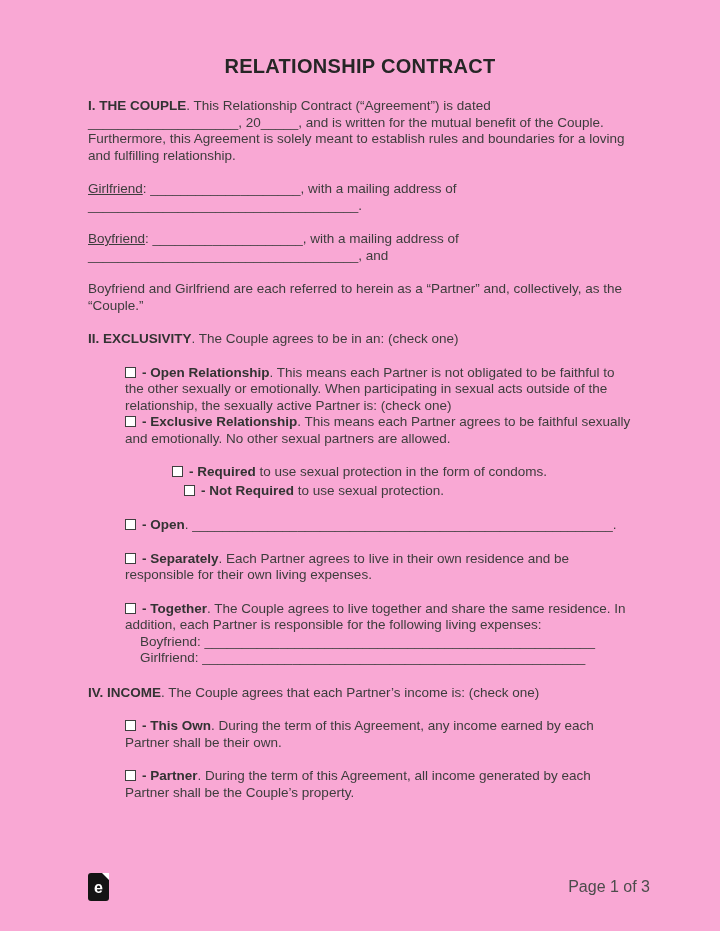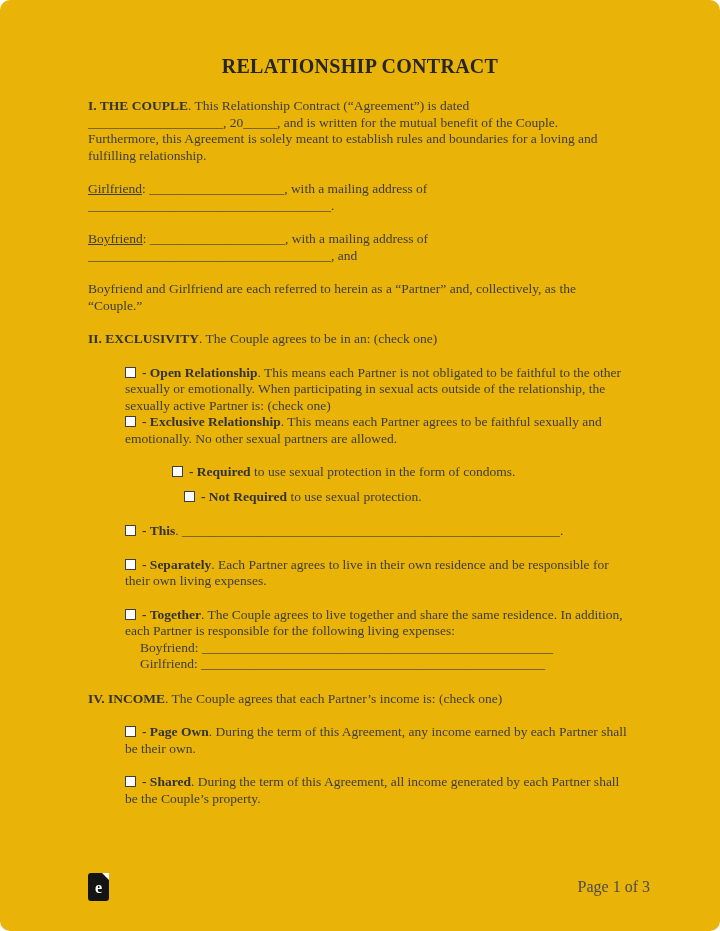--- a/index.html
+++ b/index.html
@@ -1,30 +1,30 @@
 <!DOCTYPE html>
 <html><head>
 <meta charset="utf-8">
 <style>
   html,body{margin:0;padding:0;background:#ffffff;}
   .page{
     width:720px;height:931px;box-sizing:border-box;position:relative;
-    padding:54px 88px 0 88px;background:#eab308;overflow:hidden;
-    font-family:Liberation Serif, serif;
-    font-size:13.5px;line-height:16.5px;color:#3d3d3d;border-radius:10px;
+    padding:54px 88px 0 88px;background:#f9a8d4;overflow:hidden;
+    font-family:Liberation Sans, sans-serif;
+    font-size:13.5px;line-height:16.5px;color:#3d3d3d;
   }
   h1{
     font-size:20px;line-height:24px;font-weight:700;text-align:center;
     color:#262626;margin:0 0 20px 0;letter-spacing:0.3px;
   }
   p{margin:0 0 17px 0;}
   .ind1{margin-left:37px;}
   .ind2{margin-left:52px;}
   .mb0{margin-bottom:0;}
-  .sub{margin:2px 0 8px 84px;}
+  .sub{margin:2px 0 2px 84px;}
   .sub-last{margin:2px 0 18px 84px;padding-left:12px;}
   b{font-weight:700;color:#333333;}
   .ul{text-decoration:underline;}
   .cb{
     display:inline-block;width:9px;height:9px;border:1.5px solid #3f3f3f;
     margin-right:6px;vertical-align:-1px;background:#ffffff;
   }
   .footer{
     position:absolute;left:88px;right:70px;bottom:30px;
     display:flex;justify-content:space-between;align-items:center;
@@ -58,36 +58,36 @@
   <p><b>II. EXCLUSIVITY</b><span>. The Couple agrees to be in an: (check one)</span></p>
 
   <p class="ind1 mb0"><span class="cb"></span><b>- Open Relationship</b><span>. This means each Partner is not obligated to be faithful to the other sexually or emotionally. When participating in sexual acts outside of the relationship, the sexually active Partner is: (check one)</span></p>
 
   <p class="ind1"><span class="cb"></span><b>- Exclusive Relationship</b><span>. This means each Partner agrees to be faithful sexually and emotionally. No other sexual partners are allowed.</span></p>
 
   <p class="sub"><span class="cb"></span><b>- Required</b><span> to use sexual protection in the form of condoms.</span></p>
 
   <p class="sub-last"><span class="cb"></span><b>- Not Required</b><span> to use sexual protection.</span></p>
 
-  <p class="ind1"><span class="cb"></span><b>- This</b><span>. </span><span>________________________________________________________</span><span>.</span></p>
+  <p class="ind1"><span class="cb"></span><b>- Open</b><span>. </span><span>________________________________________________________</span><span>.</span></p>
 
 
   <p class="ind1"><span class="cb"></span><b>- Separately</b><span>. Each Partner agrees to live in their own residence and be responsible for their own living expenses.</span></p>
 
   <p class="ind1 mb0"><span class="cb"></span><b>- Together</b><span>. The Couple agrees to live together and share the same residence. In addition, each Partner is responsible for the following living expenses:</span></p>
 
   <p class="ind2 mb0"><span>Boyfriend: </span><span>____________________________________________________</span></p>
 
   <p class="ind2" style="margin-bottom:18px;"><span>Girlfriend: </span><span>___________________________________________________</span></p>
 
   <p><b>IV. INCOME</b><span>. The Couple agrees that each Partner’s income is: (check one)</span></p>
 
-  <p class="ind1"><span class="cb"></span><b>- Page Own</b><span>. During the term of this Agreement, any income earned by each Partner shall be their own.</span></p>
+  <p class="ind1"><span class="cb"></span><b>- This Own</b><span>. During the term of this Agreement, any income earned by each Partner shall be their own.</span></p>
 
-  <p class="ind1 mb0"><span class="cb"></span><b>- Shared</b><span>. During the term of this Agreement, all income generated by each Partner shall be the Couple’s property.</span></p>
+  <p class="ind1 mb0"><span class="cb"></span><b>- Partner</b><span>. During the term of this Agreement, all income generated by each Partner shall be the Couple’s property.</span></p>
 
   <div class="footer">
     <div class="logo">
         <span class="fold"></span>
         <span class="letter">e</span>
       </div>
     <span class="page-num">Page 1 of 3</span>
   </div>
 
 </div>

